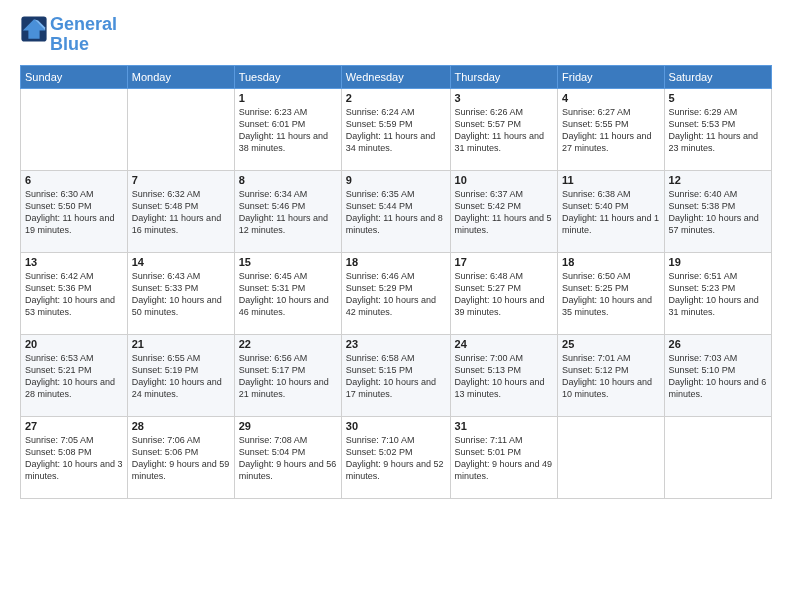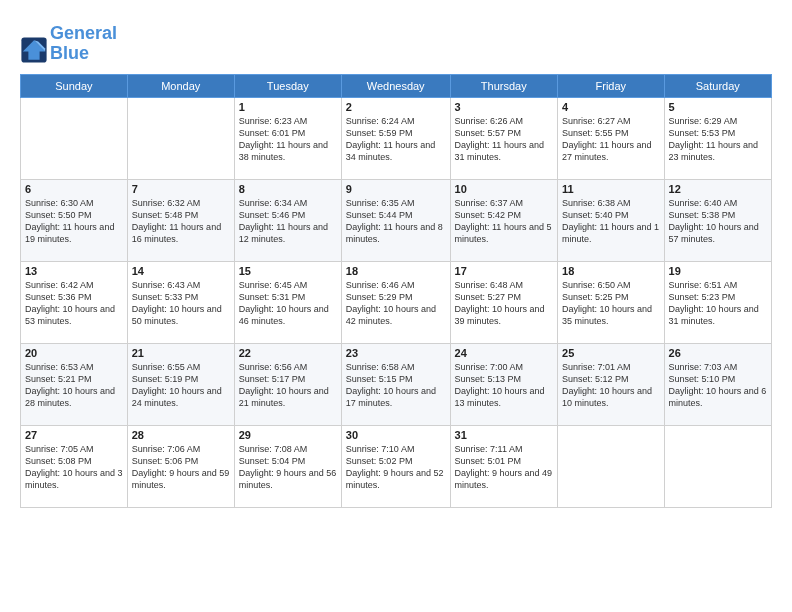--- a/index.html
+++ b/index.html
@@ -17,22 +17,21 @@
       padding: 15px 20px 10px 20px;
     }
     .header {
       display: flex;
       justify-content: space-between;
       align-items: flex-start;
       margin-bottom: 10px;
     }
     .logo {
       display: flex;
-      align-items: flex-end;
-      margin-top: 9px;
+      align-items: flex-start;
     }
     .logo-text {
       font-size: 18px;
       font-weight: bold;
       color: #1a1a2e;
       line-height: 1.1;
     }
     .logo-text span {
       color: #4a90d9;
     }
@@ -55,21 +54,21 @@
     }
     .calendar {
       width: 100%;
       border-collapse: collapse;
       font-size: 9.5px;
     }
     .calendar th {
       background: #3a7abf;
       color: #fff;
       padding: 5px 4px;
-      text-align: center;
+      text-align: left;
       font-size: 11px;
       font-weight: normal;
       border: 1px solid #5a9adf;
     }
     .calendar td {
       border: 1px solid #d0d0d0;
       vertical-align: top;
       padding: 3px 4px;
       width: 113px;
       min-height: 70px;

